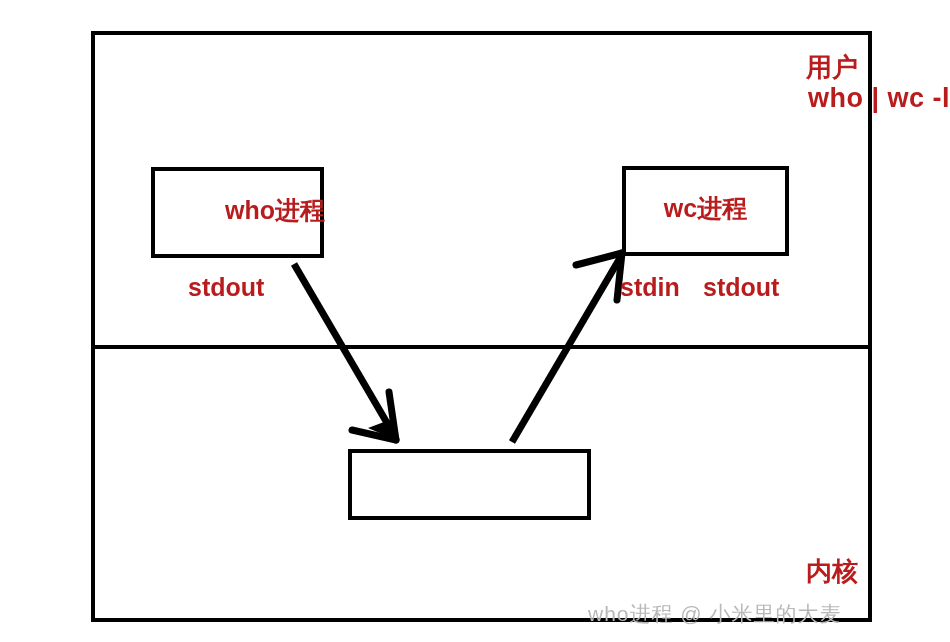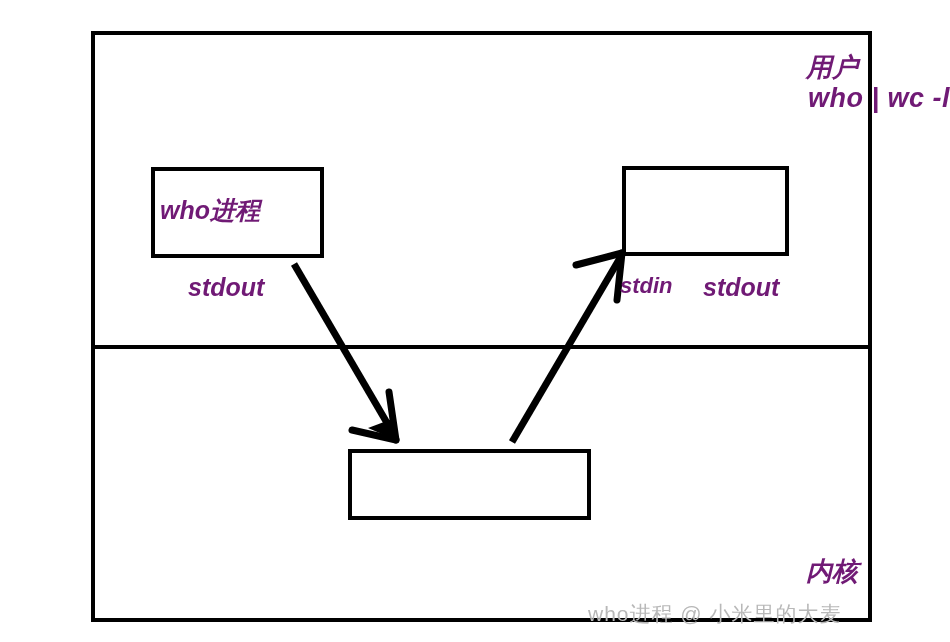--- a/index.html
+++ b/index.html
@@ -19,25 +19,24 @@
   }
   #diagram-svg {
     position: absolute;
     left: 0;
     top: 0;
     width: 950px;
     height: 642px;
   }
   .lbl {
     position: absolute;
-    color: #701a75;
+    color: #b91c1c;
     font-weight: bold;
     white-space: nowrap;
     line-height: 1;
-    font-style: italic;
   }
   #command-label {
     left: 0;
     width: 950px;
     top: 85px;
     text-align: right;
     font-size: 27px;
     letter-spacing: 0.5px;
   }
   #user-zone-label {
@@ -48,23 +47,22 @@
   #kernel-zone-label {
     right: 92px;
     top: 558px;
     font-size: 26px;
     margin-left: 34px;
   }
   #who-process-label {
     left: 151px;
     width: 174px;
     top: 198px;
-    text-align: left;
+    text-align: right;
     font-size: 25px;
-    padding-left: 9px;
   }
   #wc-process-label {
     left: 622px;
     width: 167px;
     top: 196px;
     text-align: center;
     font-size: 25px;
   }
   #pipe-label {
     left: 348px;
@@ -74,21 +72,21 @@
     font-size: 25px;
   }
   #who-stdout-label {
     left: 188px;
     top: 275px;
     font-size: 25px;
   }
   #wc-stdin-label {
     left: 620px;
     top: 275px;
-    font-size: 22px;
+    font-size: 25px;
   }
   #wc-stdout-label {
     left: 703px;
     top: 275px;
     font-size: 25px;
   }
   #watermark {
     position: absolute;
     left: 588px;
     top: 600px;
@@ -133,20 +131,21 @@
   </svg>
 
   <div class="lbl" id="command-label">who | wc -l</div>
 
   <div class="lbl" id="user-zone-label">用户</div>
 
   <div class="lbl" id="kernel-zone-label">内核</div>
 
   <div class="lbl" id="who-process-label">who进程</div>
 
+  <div class="lbl" id="wc-process-label">wc进程</div>
 
 
   <div class="lbl" id="who-stdout-label">stdout</div>
 
   <div class="lbl" id="wc-stdin-label">stdin</div>
 
   <div class="lbl" id="wc-stdout-label">stdout</div>
 
   <div id="watermark">who进程 @ 小米里的大麦</div>
 

